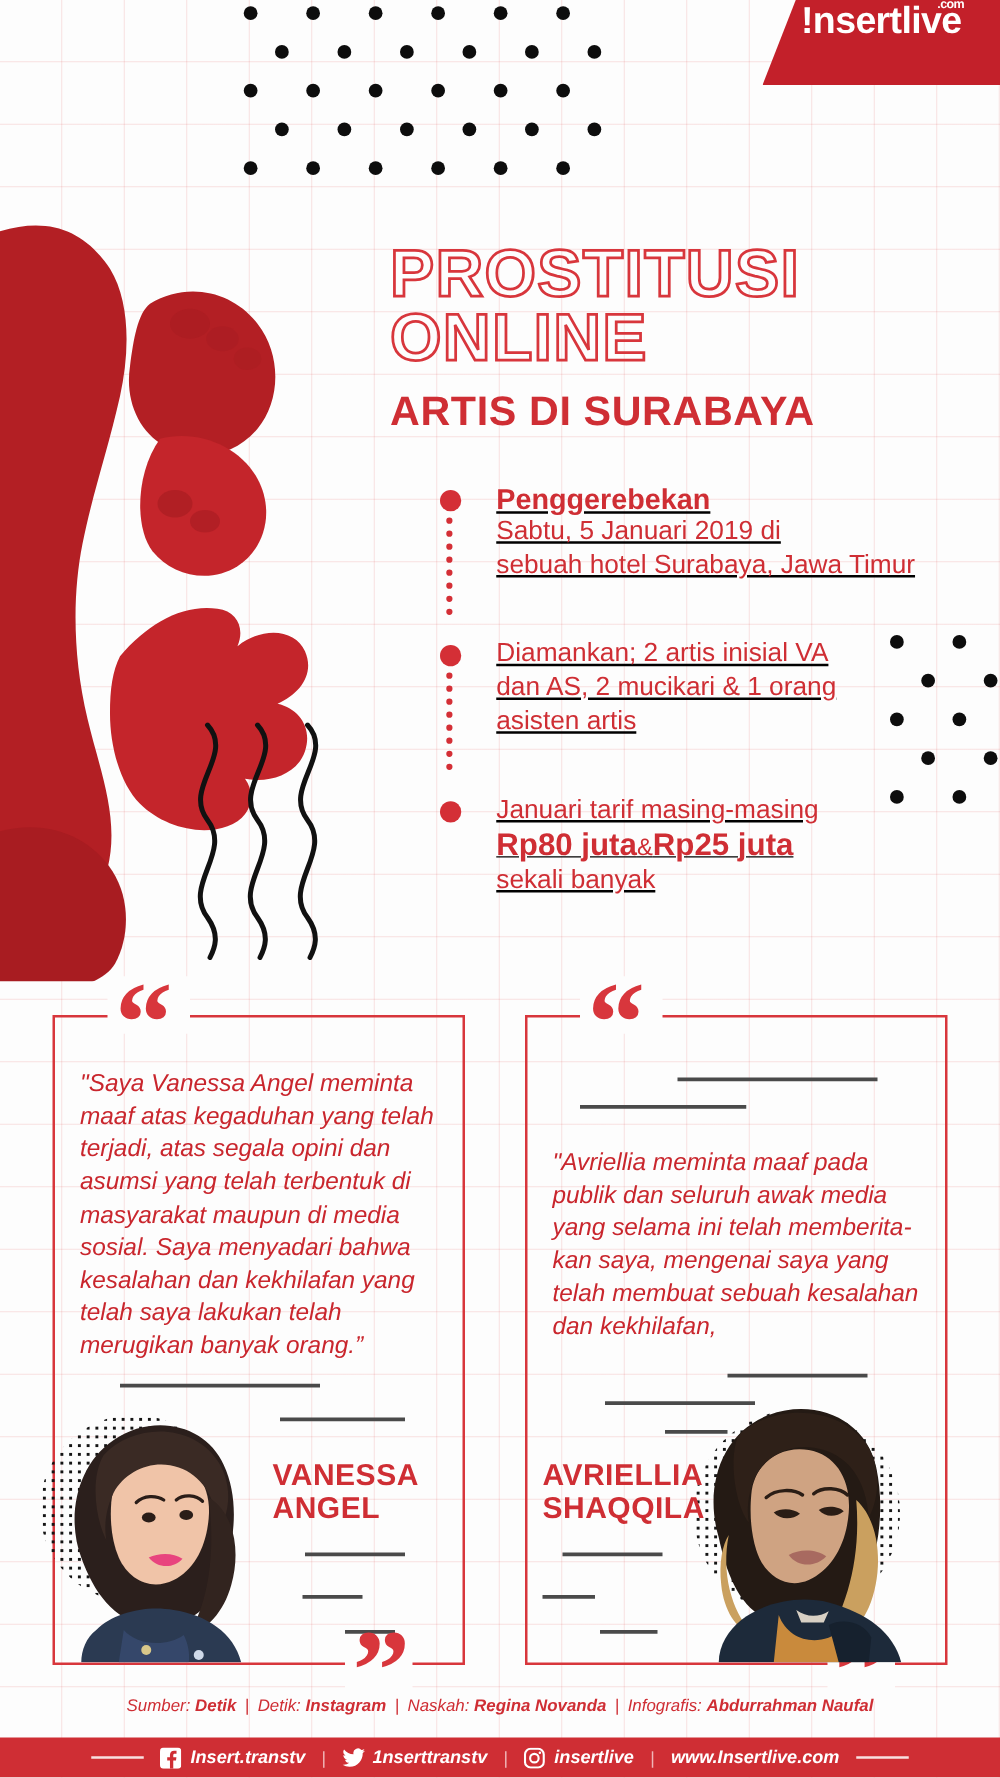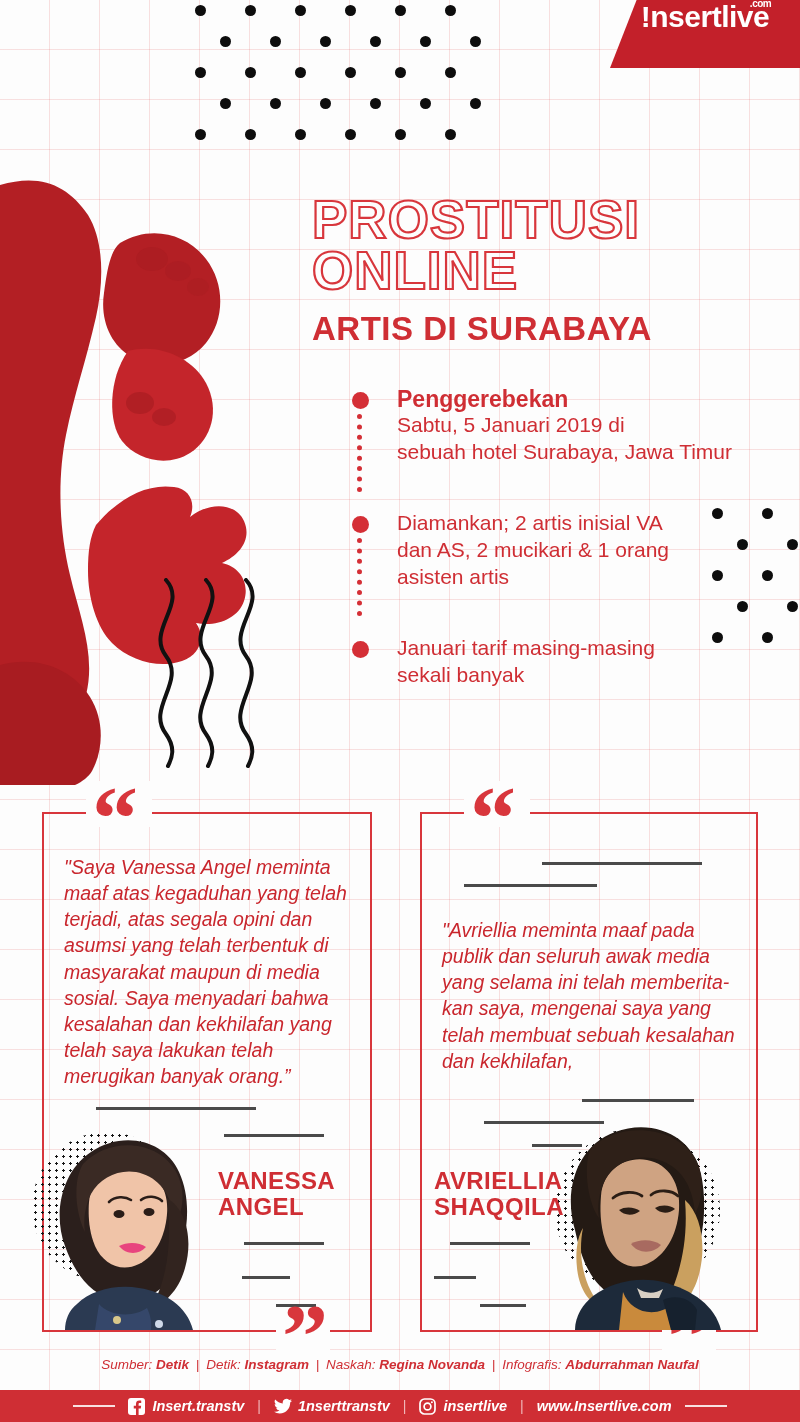--- a/index.html
+++ b/index.html
@@ -54,21 +54,21 @@
     -webkit-text-stroke:2.2px #d8363c;
     font-family:"Liberation Sans", sans-serif;
   }
   #title-line2{ margin-top:2px; }
   #subtitle{
     margin-top:14px; font-size:33px; font-weight:bold; color:#cf2e34; letter-spacing:0.5px;
     font-family:"Liberation Sans", sans-serif;
   }
 
   
-  #facts{ position:absolute; left:352px; top:386px; width:440px; }
+  #facts{ position:absolute; left:352px; top:386px; width:440px;text-decoration:underline; }
   .fact{ position:relative; padding-left:45px; margin-bottom:44px; }
   .fact:last-child{ margin-bottom:0; }
   .fact-bullet{
     position:absolute; left:0; top:6px; width:17px; height:17px;
     background:#d42f36; border-radius:50%;
   }
   .fact-conn{
     position:absolute; left:5px; top:28px; width:0; height:0;
     border-left:5px dotted #d42f36;
   }
@@ -259,20 +259,23 @@
       <span class="fact-bullet"></span>
       <span class="fact-conn" style="height:78px;"></span>
       <div class="fact-text">Diamankan; 2 artis inisial VA</div>
       <div class="fact-text">dan AS, 2 mucikari &amp; 1 orang</div>
       <div class="fact-text">asisten artis</div>
     </div>
 
     <div class="fact">
       <span class="fact-bullet"></span>
       <div class="fact-text">Januari tarif masing-masing</div>
+      <div>
+        <span class="fact-amount">Rp80 juta</span><span class="fact-amp">&amp;</span><span class="fact-amount">Rp25 juta</span>
+      </div>
       <div class="fact-text">sekali banyak</div>
     </div>
 
   </div>
 </div>
 
 <div class="card" id="card-left">
   <span class="quote-open">“</span>
   <div class="quote-text" id="quote-left-text">"Saya Vanessa Angel meminta maaf atas kegaduhan yang telah terjadi, atas segala opini dan asumsi yang telah terbentuk di masyarakat maupun di media sosial. Saya menyadari bahwa kesalahan dan kekhilafan yang telah saya lakukan telah merugikan banyak orang.”</div>
   <span class="accent-line" style="left:52px; top:293px; width:160px;"></span>

